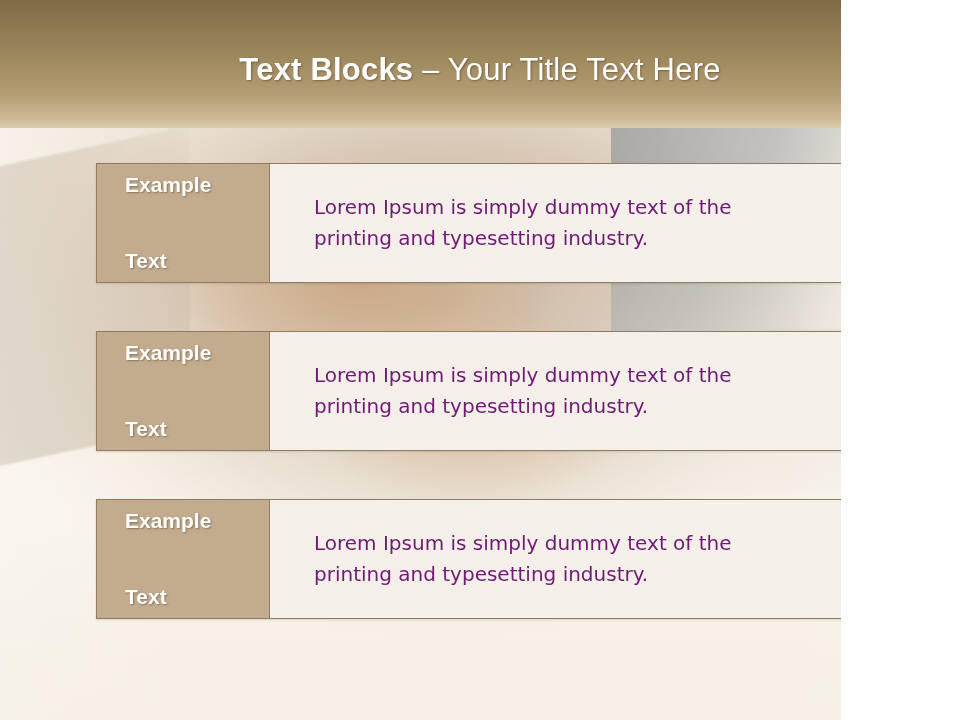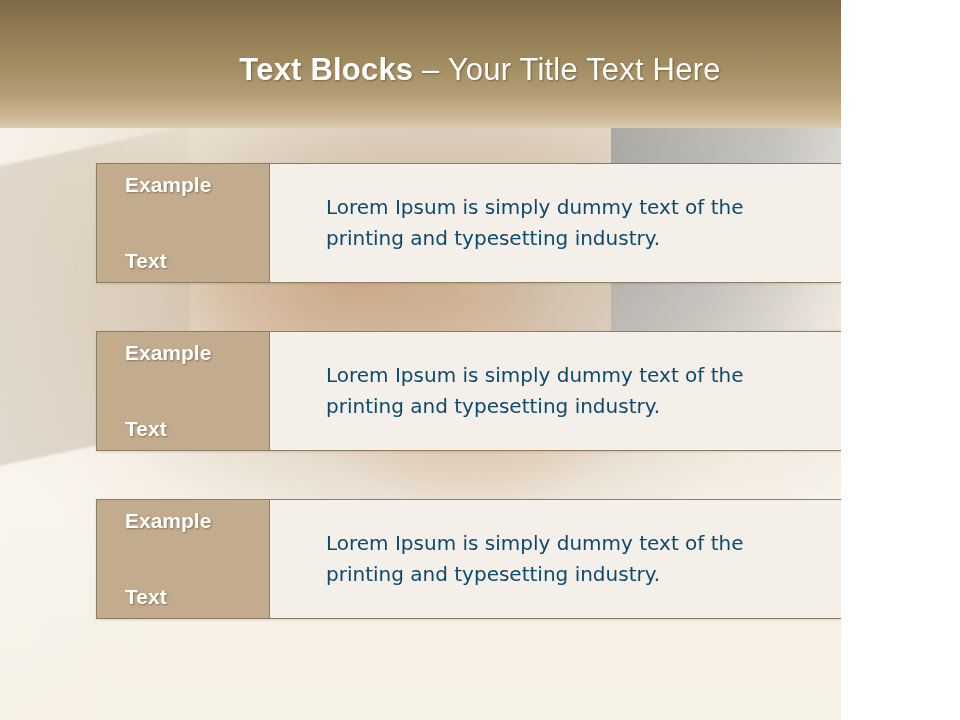--- a/index.html
+++ b/index.html
@@ -139,22 +139,22 @@
 
   .row-body {
     flex: 1;
     background: #f4efe9;
     display: flex;
     align-items: center;
     padding: 0 24px 0 40px;
     box-sizing: border-box;
   }
   .row-body p {
-    margin: 16px;
-    color: #0c4a6e;
+    margin: 4px;
+    color: #701a75;
     font-size: 20px;
     line-height: 31px;
     font-family: "DejaVu Sans", sans-serif;
   }
 </style>
 </head>
 <body>
 
 <div id="slide">
 

